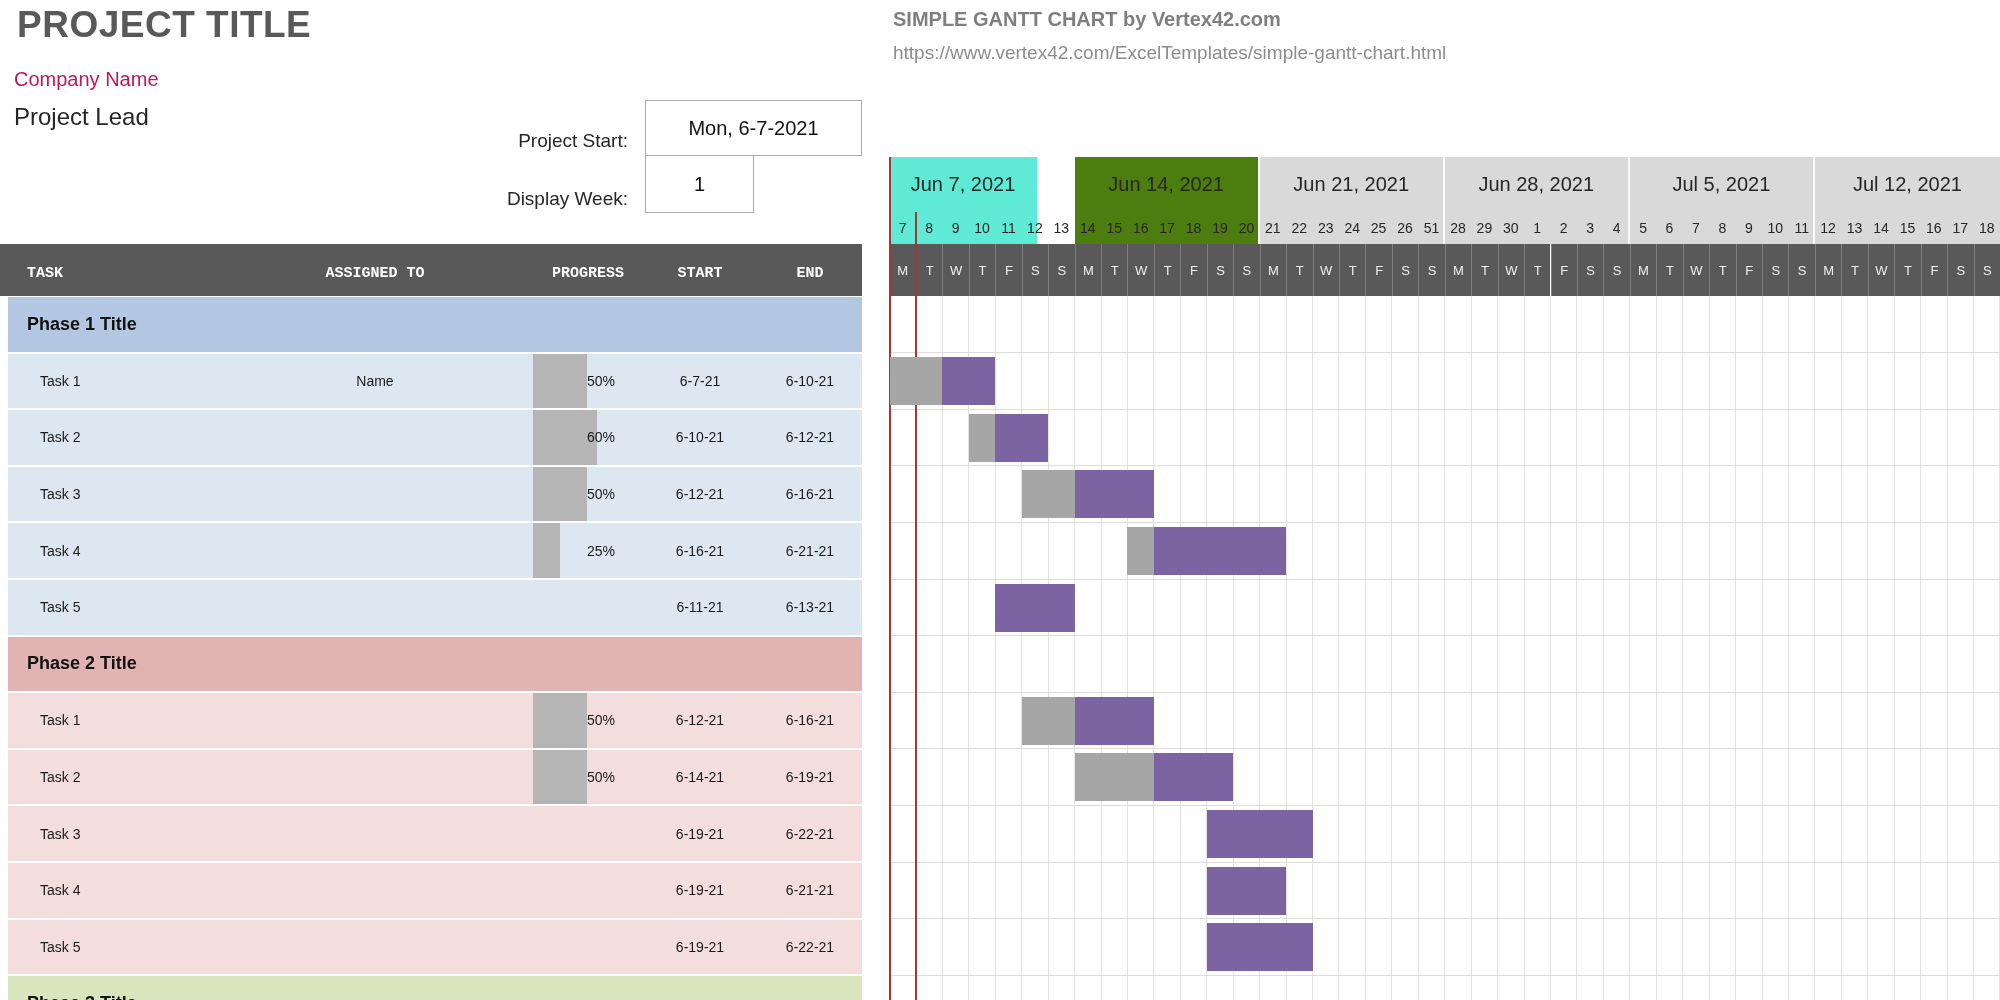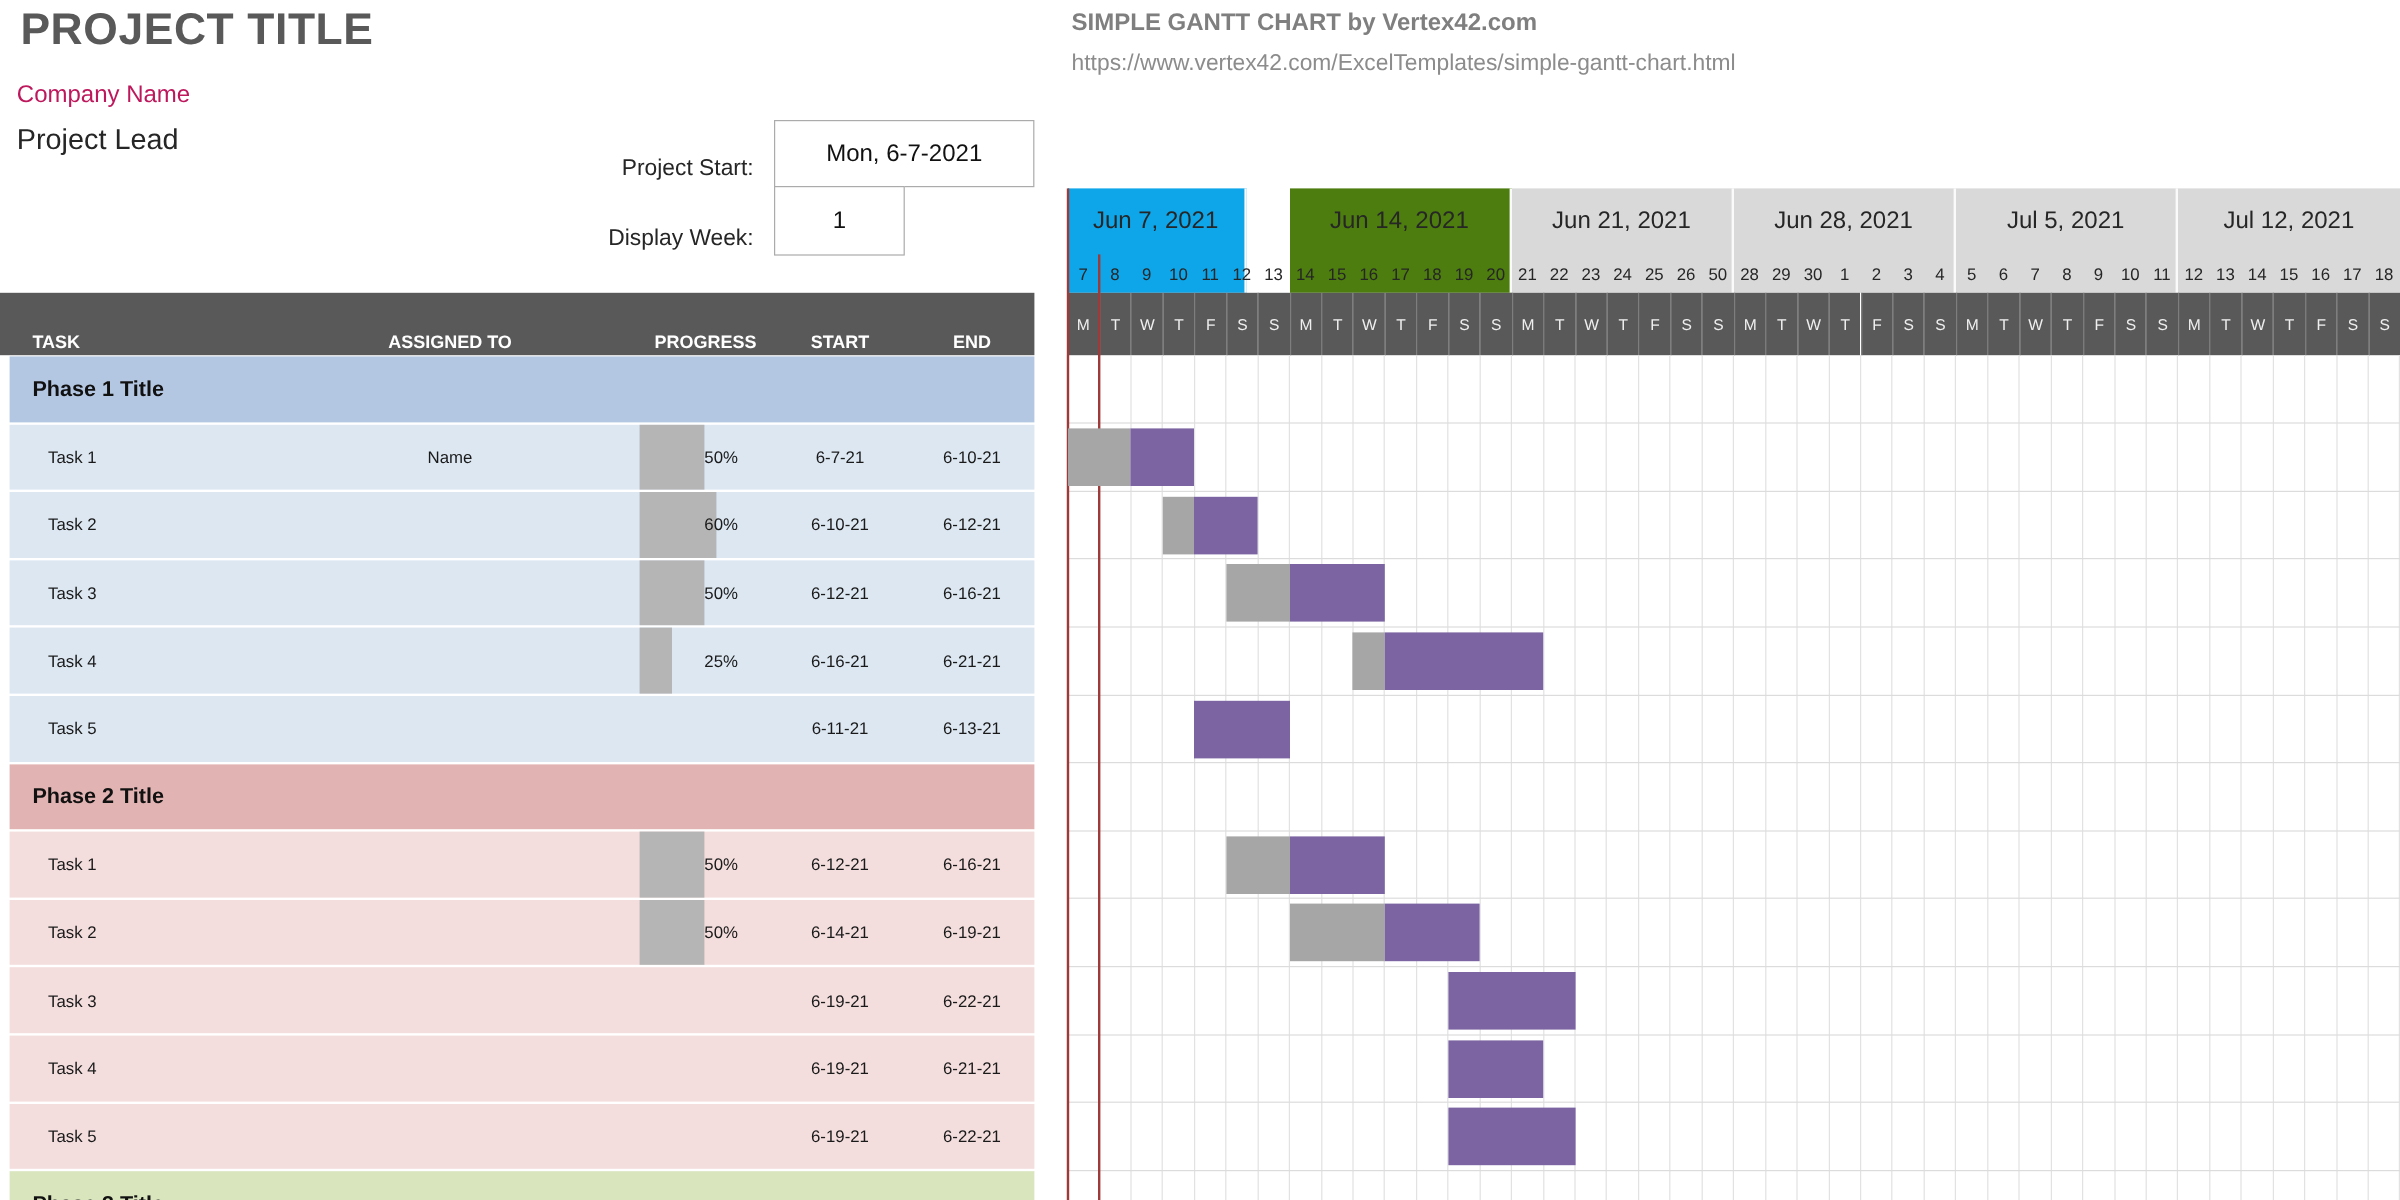--- a/index.html
+++ b/index.html
@@ -11,22 +11,22 @@
   .lead{left:14px;top:103px;font-size:24px;color:#262626;}
   .ps-label{left:380px;top:130px;width:248px;text-align:right;font-size:19px;color:#262626;}
   .dw-label{left:380px;top:188px;width:248px;text-align:right;font-size:19px;color:#262626;}
   .ps-box{left:645px;top:100px;width:215px;height:54px;border:1px solid #ababab;background:#fff;
           display:flex;align-items:center;justify-content:center;font-size:20px;color:#111;}
   .dw-box{left:645px;top:155px;width:107px;height:56px;border:1px solid #ababab;background:#fff;
           display:flex;align-items:center;justify-content:center;font-size:20px;color:#111;}
   .brand{left:893px;top:8px;font-size:20px;font-weight:bold;color:#7f7f7f;}
   .brand-url{left:893px;top:42px;font-size:19px;color:#8c8c8c;}
   .thead{left:0;top:244px;width:862px;height:52px;background:#595959;}
-  .th{position:absolute;top:16px;height:100%;display:flex;align-items:center;justify-content:center;
-      font-size:15px;font-weight:bold;color:#ffffff;text-align:center;line-height:1.2;}
+  .th{position:absolute;top:4px;height:100%;display:flex;align-items:center;justify-content:center;
+      font-size:15px;font-weight:bold;color:#ffffff;text-align:center;line-height:1.2;font-family:Liberation Mono, monospace;}
   .th-task{left:27px;justify-content:flex-start;}
   .th-assigned{left:315px;width:120px;}
   .th-progress{left:528px;width:120px;}
   .th-start{left:650px;width:100px;}
   .th-end{left:760px;width:100px;}
   .week-cell{top:157px;height:87px;background:#d9d9d9;border-right:2px solid #fafafa;box-sizing:border-box;}
   .week-label{position:absolute;left:0;top:0;width:100%;height:55px;display:flex;align-items:center;
       justify-content:center;font-size:20px;color:#262626;}
   .day-num{top:212px;height:32px;display:flex;align-items:center;justify-content:center;
       font-size:14px;color:#262626;}
@@ -65,21 +65,21 @@
 
   <div class="abs thead">
     <span class="th th-task">TASK</span>
     <span class="th th-assigned">ASSIGNED TO</span>
     <span class="th th-progress">PROGRESS</span>
     <span class="th th-start">START</span>
     <span class="th th-end">END</span>
   </div>
 
   <div id="calendar">
-      <div class="abs week-cell" style="left: 889.5px; width: 149px; background: #0ea5e9;">
+      <div class="abs week-cell" style="left: 889.5px; width: 149px; background: #5eead4;">
         <div class="week-label">Jun 7, 2021</div>
       </div>
       <div class="abs day-num" style="left: 889.5px; width: 26.44px;">7</div>
       <div class="abs day-letter" style="left: 889.5px; width: 26.44px; background: rgb(89, 89, 89);">M</div>
       <div class="abs day-num" style="left: 915.94px; width: 26.44px;">8</div>
       <div class="abs day-letter" style="left: 915.94px; width: 26.44px; background: rgb(89, 89, 89); border-left: 1px solid rgb(126, 126, 126);">T</div>
       <div class="abs day-num" style="left: 942.38px; width: 26.44px;">9</div>
       <div class="abs day-letter" style="left: 942.38px; width: 26.44px; background: rgb(89, 89, 89); border-left: 1px solid rgb(126, 126, 126);">W</div>
       <div class="abs day-num" style="left: 968.82px; width: 26.44px;">10</div>
       <div class="abs day-letter" style="left: 968.82px; width: 26.44px; background: rgb(89, 89, 89); border-left: 1px solid rgb(126, 126, 126);">T</div>
@@ -114,21 +114,21 @@
       <div class="abs day-num" style="left: 1286.1px; width: 26.44px;">22</div>
       <div class="abs day-letter" style="left: 1286.1px; width: 26.44px; background: rgb(89, 89, 89); border-left: 1px solid rgb(126, 126, 126);">T</div>
       <div class="abs day-num" style="left: 1312.54px; width: 26.44px;">23</div>
       <div class="abs day-letter" style="left: 1312.54px; width: 26.44px; background: rgb(89, 89, 89); border-left: 1px solid rgb(126, 126, 126);">W</div>
       <div class="abs day-num" style="left: 1338.98px; width: 26.44px;">24</div>
       <div class="abs day-letter" style="left: 1338.98px; width: 26.44px; background: rgb(89, 89, 89); border-left: 1px solid rgb(126, 126, 126);">T</div>
       <div class="abs day-num" style="left: 1365.42px; width: 26.44px;">25</div>
       <div class="abs day-letter" style="left: 1365.42px; width: 26.44px; background: rgb(89, 89, 89); border-left: 1px solid rgb(126, 126, 126);">F</div>
       <div class="abs day-num" style="left: 1391.86px; width: 26.44px;">26</div>
       <div class="abs day-letter" style="left: 1391.86px; width: 26.44px; background: rgb(89, 89, 89); border-left: 1px solid rgb(126, 126, 126);">S</div>
-      <div class="abs day-num" style="left: 1418.3px; width: 26.44px;">50</div>
+      <div class="abs day-num" style="left: 1418.3px; width: 26.44px;">51</div>
       <div class="abs day-letter" style="left: 1418.3px; width: 26.44px; background: rgb(89, 89, 89); border-left: 1px solid rgb(126, 126, 126);">S</div>
       <div class="abs week-cell" style="left: 1444.74px; width: 185.08px; background: rgb(217, 217, 217);">
         <div class="week-label">Jun 28, 2021</div>
       </div>
       <div class="abs day-num" style="left: 1444.74px; width: 26.44px;">28</div>
       <div class="abs day-letter" style="left: 1444.74px; width: 26.44px; background: rgb(89, 89, 89); border-left: 1px solid rgb(126, 126, 126);">M</div>
       <div class="abs day-num" style="left: 1471.18px; width: 26.44px;">29</div>
       <div class="abs day-letter" style="left: 1471.18px; width: 26.44px; background: rgb(89, 89, 89); border-left: 1px solid rgb(126, 126, 126);">T</div>
       <div class="abs day-num" style="left: 1497.62px; width: 26.44px;">30</div>
       <div class="abs day-letter" style="left: 1497.62px; width: 26.44px; background: rgb(89, 89, 89); border-left: 1px solid rgb(126, 126, 126);">W</div>

